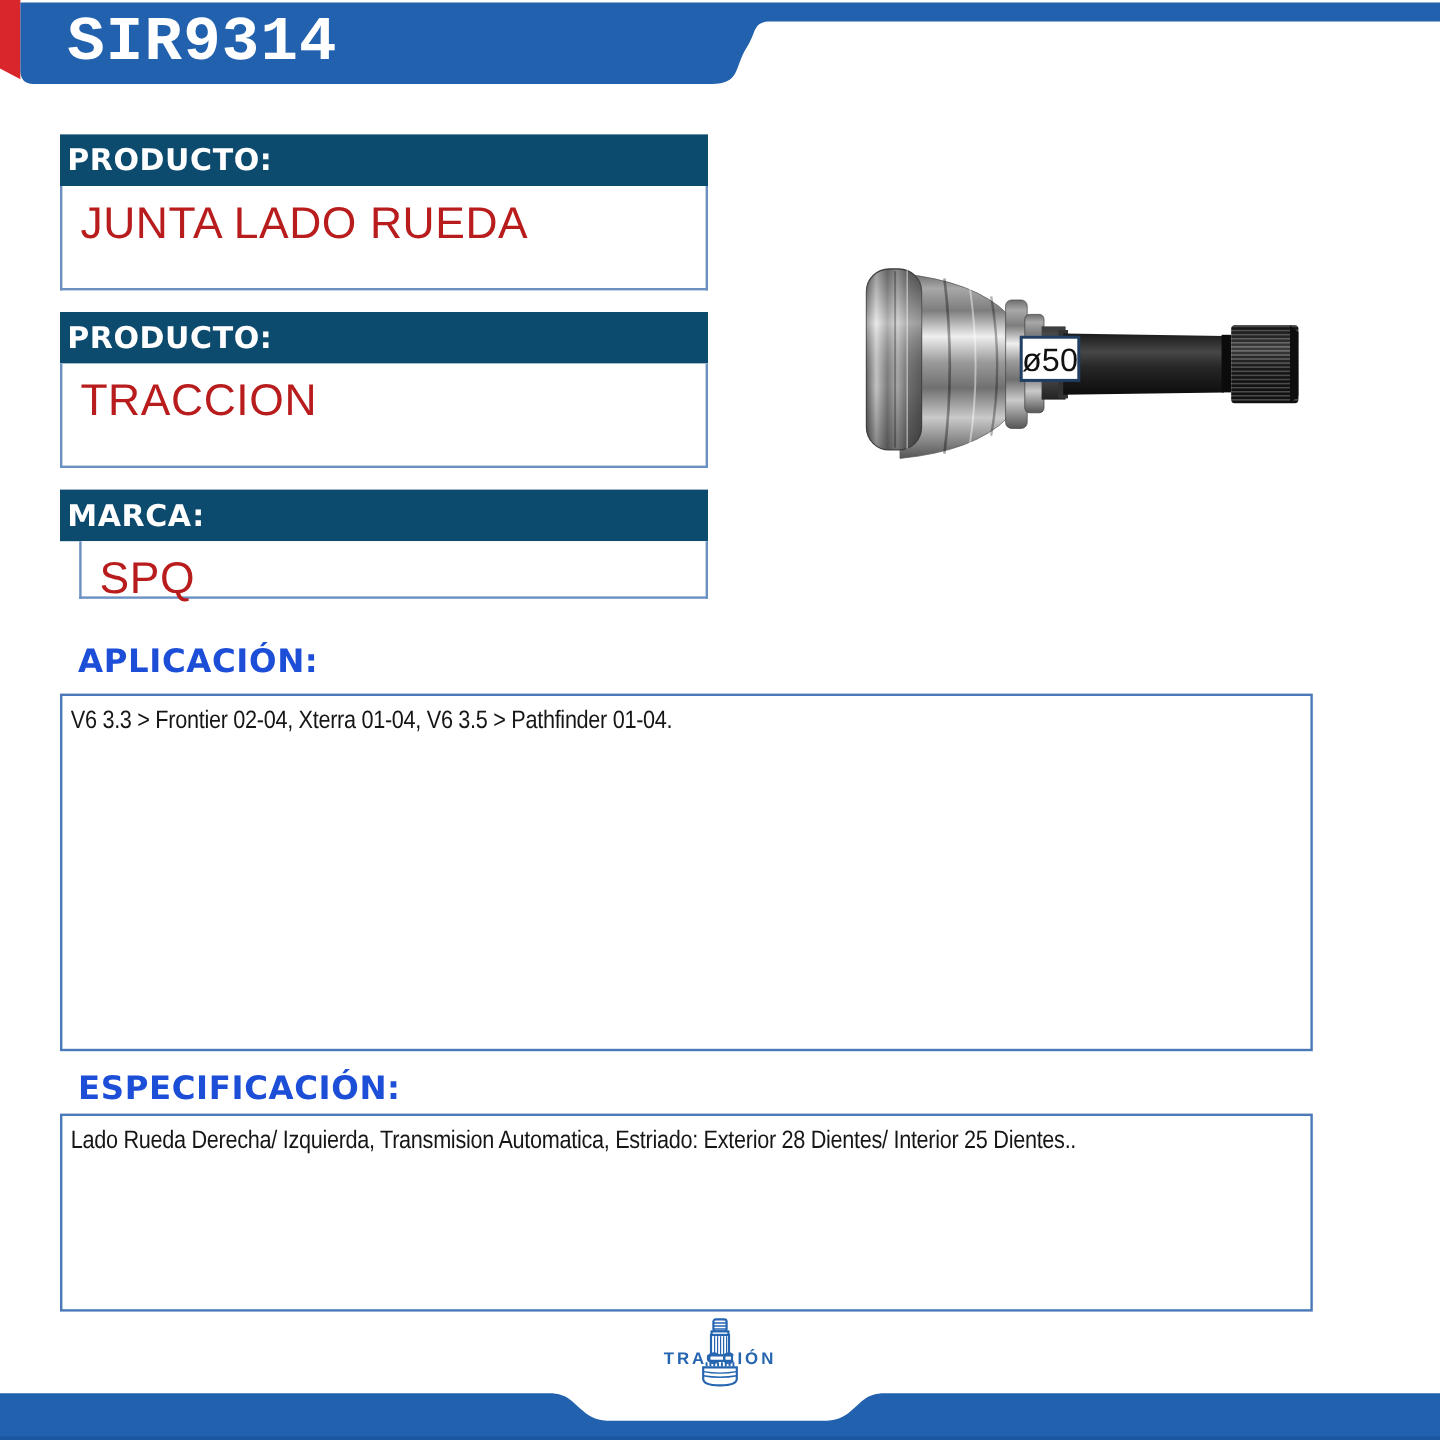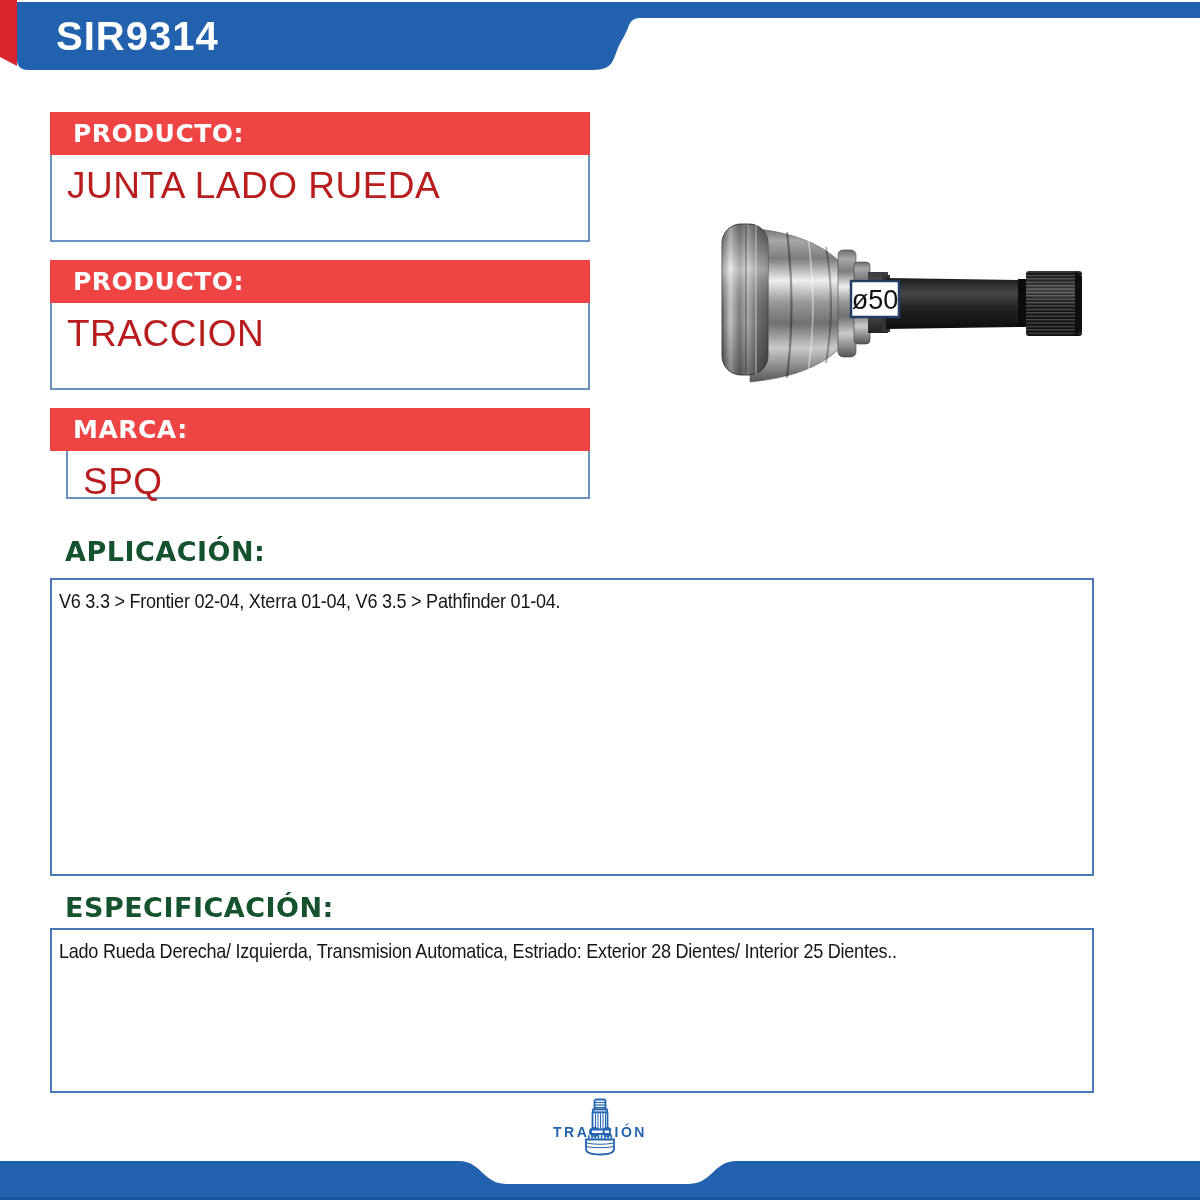--- a/index.html
+++ b/index.html
@@ -2,37 +2,37 @@
 <html><head>
 <meta charset="utf-8">
 <style>
   html,body{margin:0;padding:0;background:#fff;}
   .page{position:relative;width:1200px;height:1200px;background:#ffffff;overflow:hidden;
         font-family:"Liberation Sans",sans-serif;}
 
   
   .header-svg{position:absolute;left:0;top:0;width:1200px;height:72px;display:block;}
   .sku{position:absolute;left:56px;top:2px;height:64px;line-height:68px;
-       font-family:Liberation Sans, sans-serif;font-weight:bold;font-size:40px;
+       font-family:Liberation Mono, monospace;font-weight:bold;font-size:52px;
        letter-spacing:1px;color:#ffffff;}
 
   
   .field-box{position:absolute;left:50px;width:540px;}
-  .field-label{height:43px;line-height:44px;background:#ef4444;color:#ffffff;
+  .field-label{height:43px;line-height:44px;background:#0c4a6e;color:#ffffff;
                font-family:"DejaVu Sans",sans-serif;font-weight:bold;font-size:25px;
-               letter-spacing:.5px;padding-left:23px;box-sizing:border-box;}
+               letter-spacing:.5px;padding-left:6px;box-sizing:border-box;}
   .field-value{background:#ffffff;border:2px solid #6b91c3;border-top:none;
                box-sizing:border-box;padding:10px 6px 0 15px;
                font-size:37px;color:#b91c1c;letter-spacing:.5px;
                font-family:"Liberation Sans",sans-serif;font-weight:400;}
   .fv-tall{height:87px;}
   .fv-short{height:48px;margin-left:16px;}
 
   
-  .section-heading{position:absolute;left:65px;color:#14532d;
+  .section-heading{position:absolute;left:65px;color:#1d4ed8;
                    font-family:"DejaVu Sans",sans-serif;font-weight:bold;font-size:27px;
                    letter-spacing:.5px;}
   .big-box{position:absolute;left:50px;width:1044px;background:#fff;
            border:2px solid #4a78b8;box-sizing:border-box;}
   .body-text{display:inline-block;margin:9px 0 0 7px;font-size:21px;color:#161616;
              letter-spacing:-0.3px;white-space:nowrap;
              transform:scaleX(0.86);transform-origin:left top;
              font-family:"Liberation Sans",sans-serif;}
 
   

